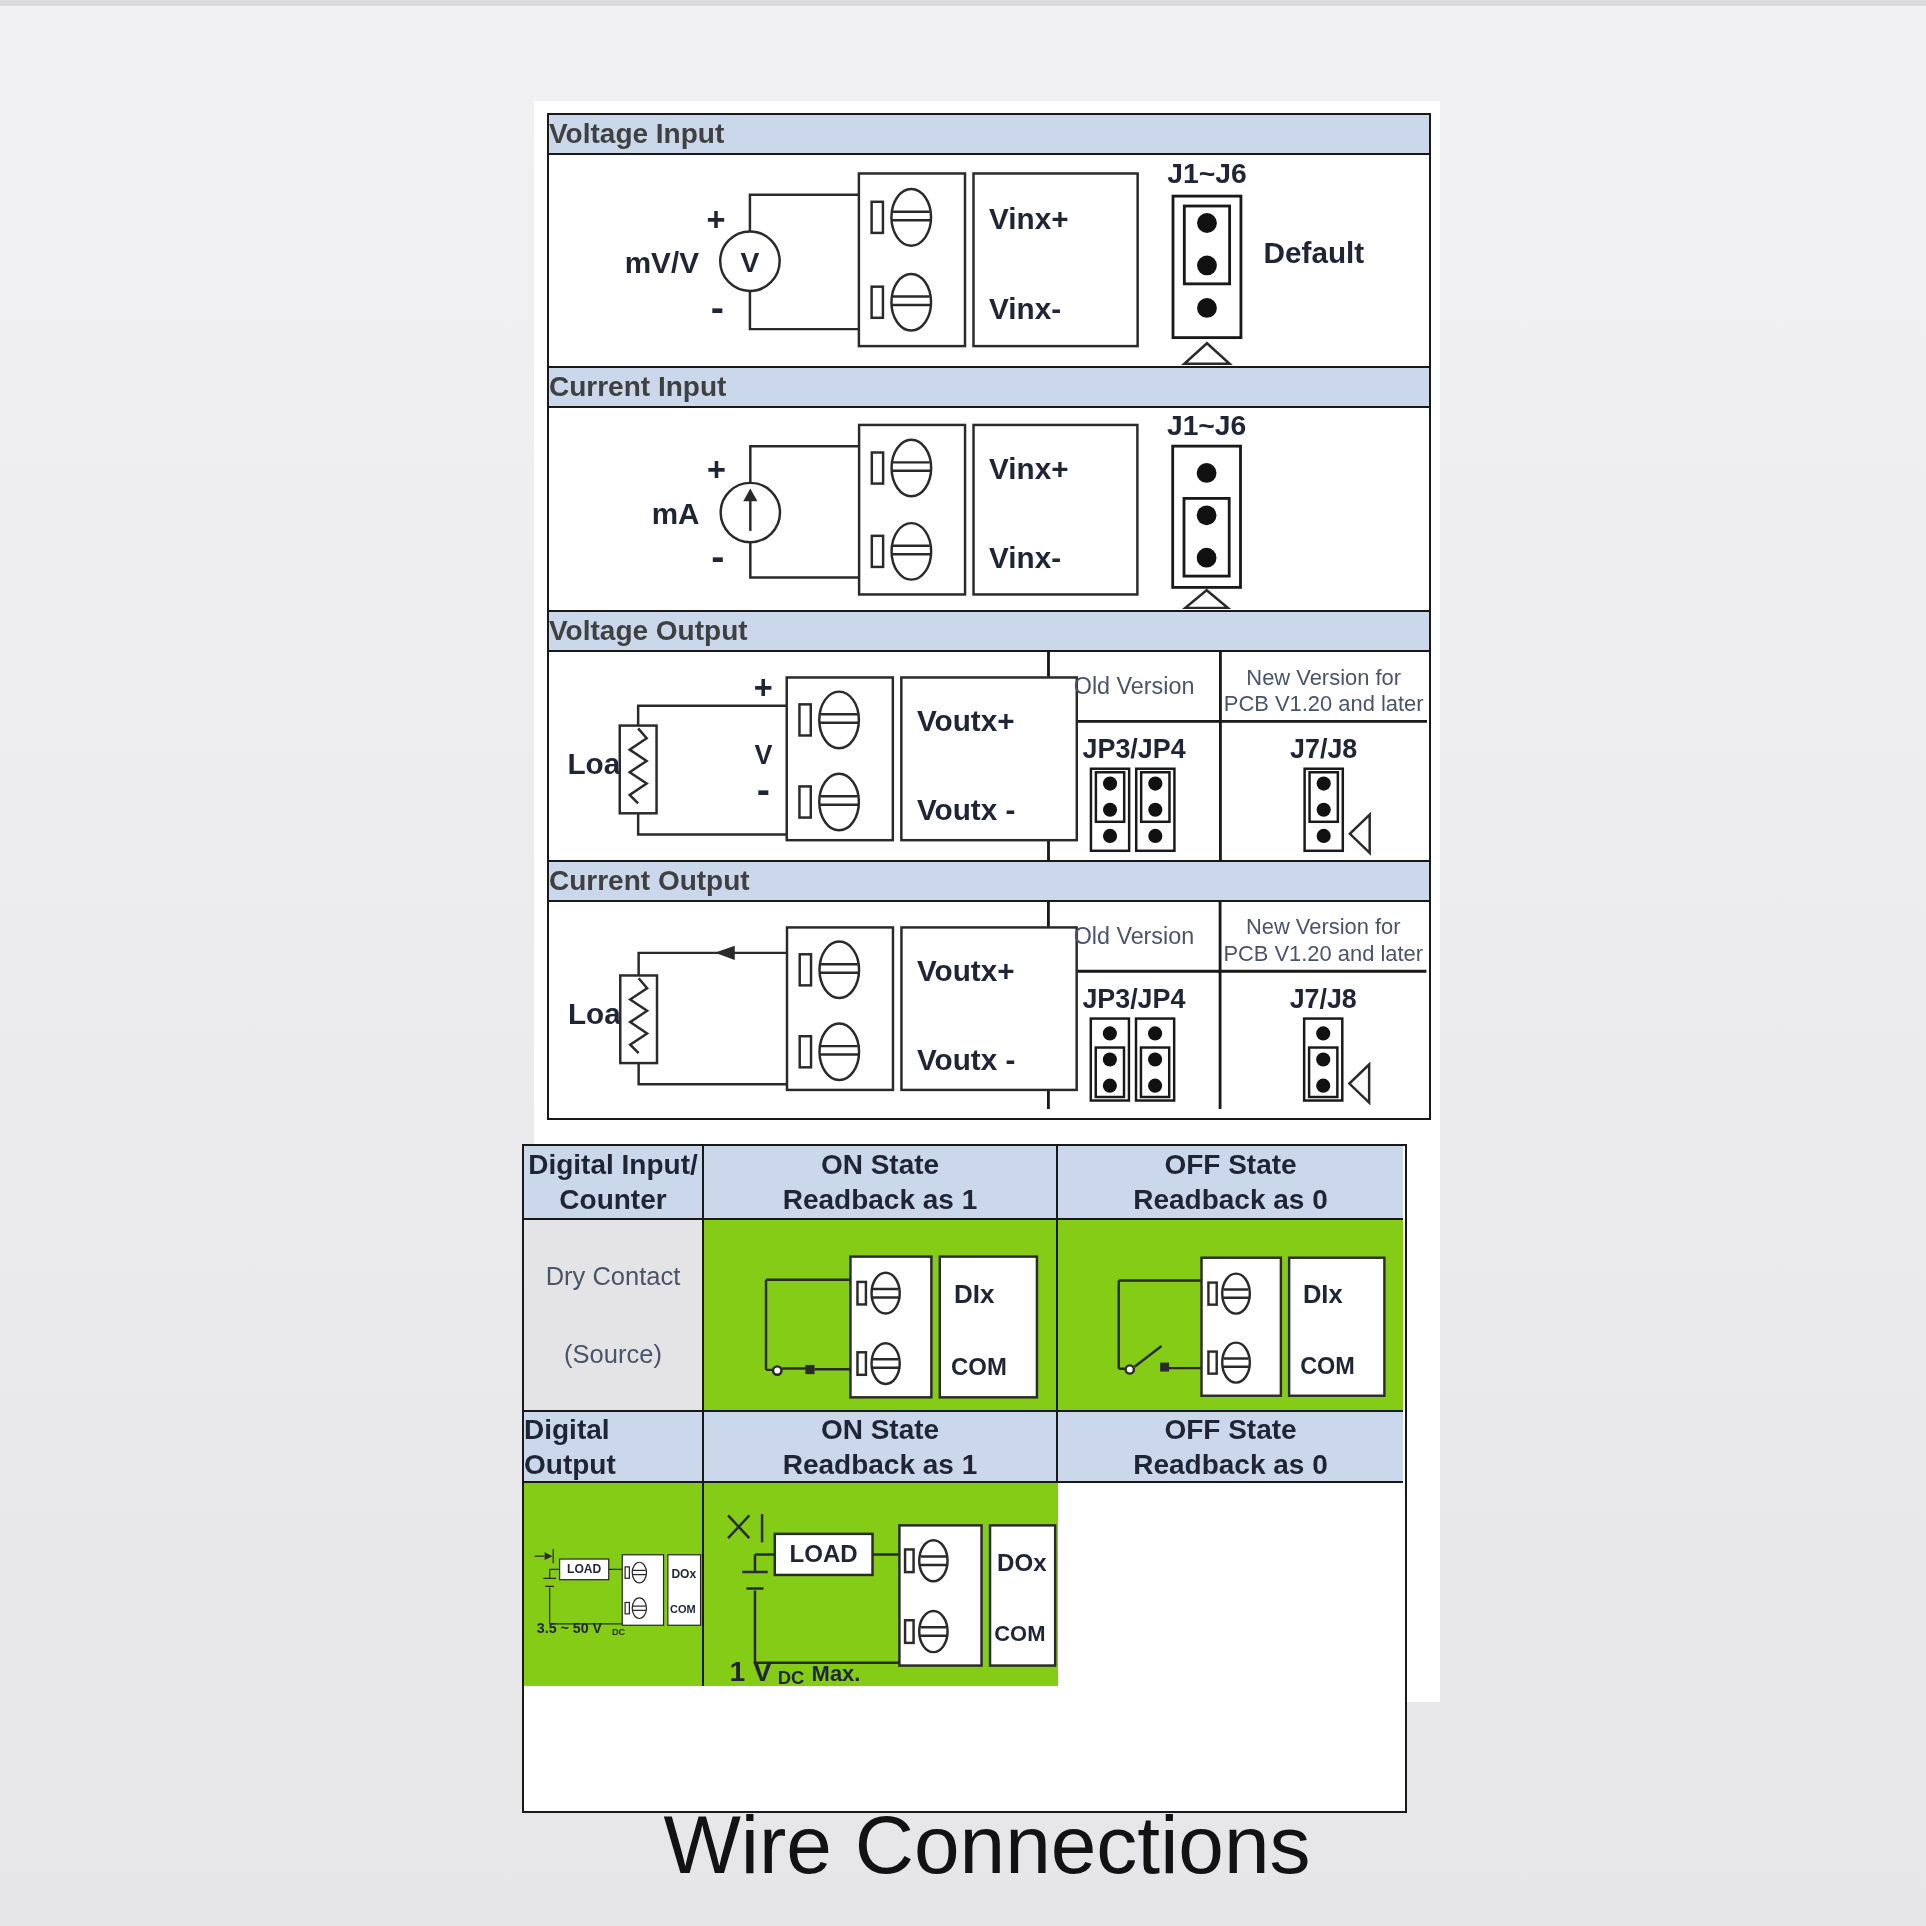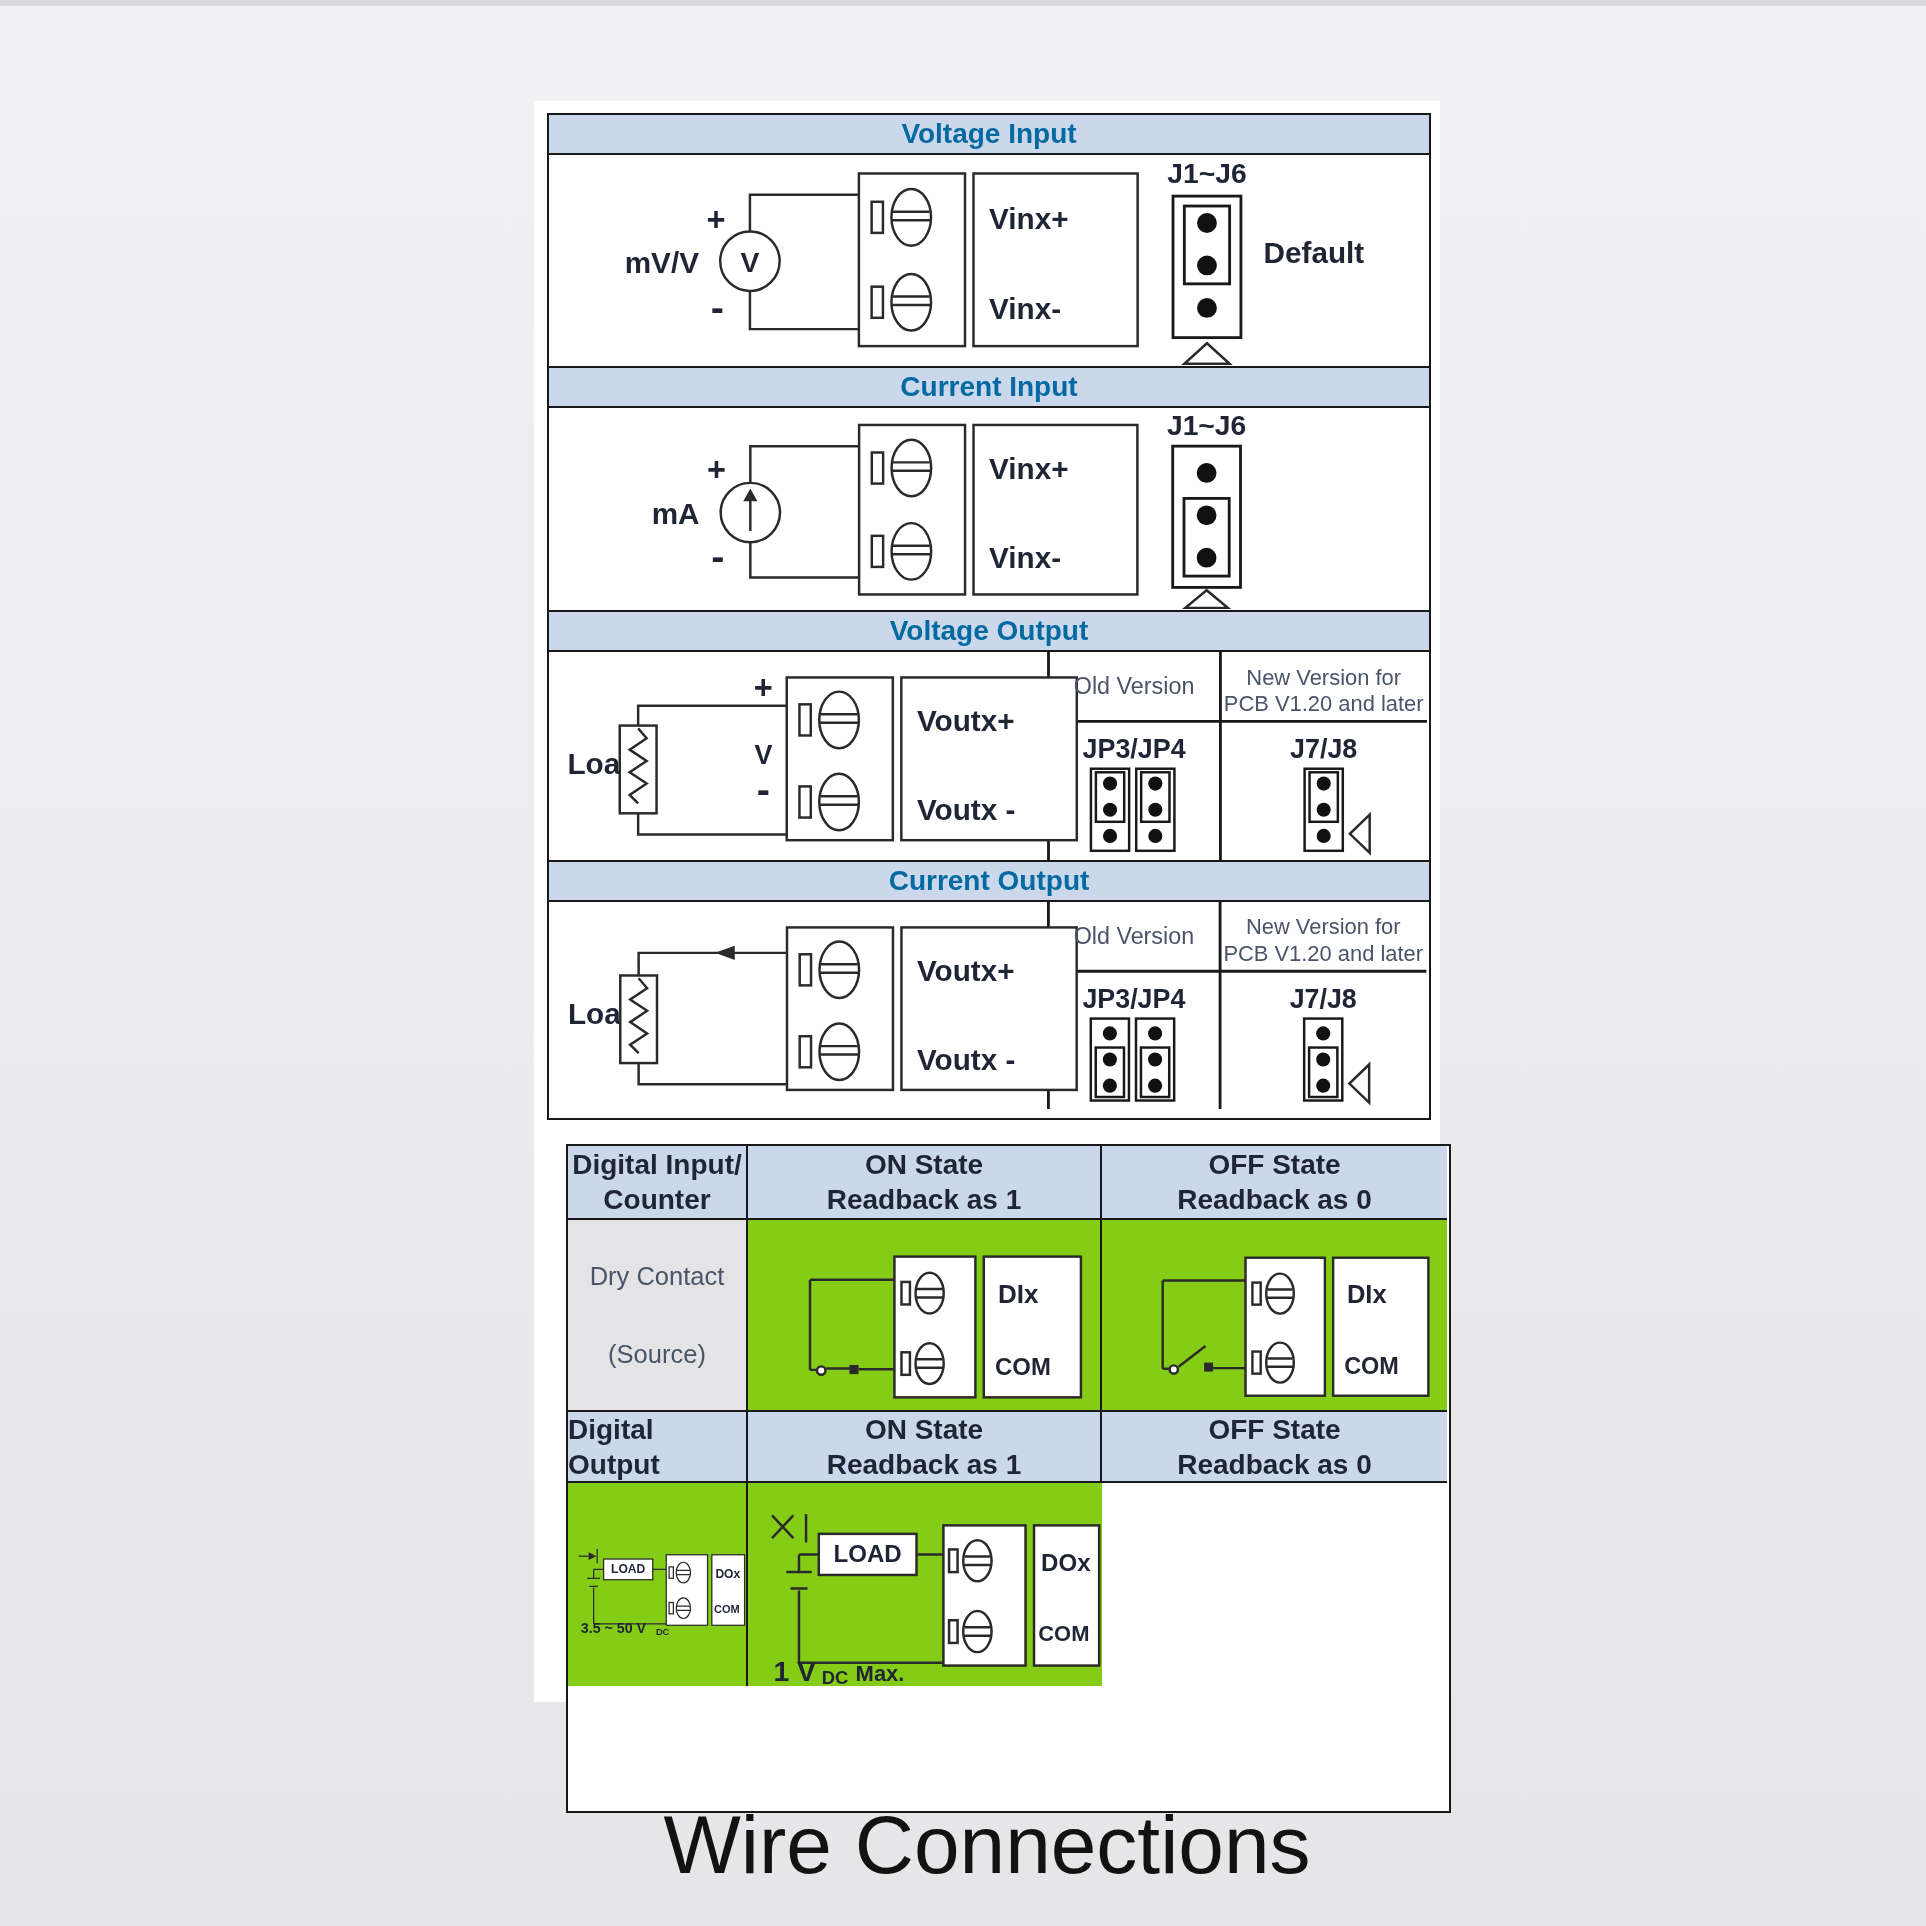--- a/index.html
+++ b/index.html
@@ -8,32 +8,32 @@
     background:linear-gradient(180deg,#f1f1f3 0%,#ececee 50%,#e6e6e9 100%);
     font-family:"Liberation Sans", sans-serif;
   }
   .topstrip{position:absolute;left:0;top:0;width:1926px;height:5.7px;background:#dadadc;}
   .panel{position:absolute;left:534px;top:101px;width:906px;height:1601px;background:#ffffff;}
   .tbl-top{
     position:absolute;left:547px;top:113px;width:884px;height:1007px;
     border:2.8px solid #191919;box-sizing:border-box;background:#fff;
   }
   .band{height:38px;line-height:38px;background:#cbd8ec;border-bottom:2.8px solid #191919;
-    text-align:center;font-size:28px;font-weight:bold;color:#0369a1;}
+    text-align:left;font-size:28px;font-weight:bold;color:#404040;}
   .band.mid{border-top:2.8px solid #191919;}
   .sect{display:block;}
   svg{display:block;}
   svg text{font-family:"Liberation Sans", sans-serif;}
   .bt{fill:#1f2535;font-weight:bold;}
   .mt{fill:#4a5468;}
   .wire{stroke:#2a2a2a;stroke-width:3.5;fill:none;}
   .box{stroke:#2a2a2a;stroke-width:3.5;fill:#fff;}
   .bd{stroke:#191919;stroke-width:4;fill:none;}
   .tbl-bot{
-    position:absolute;left:566px;top:1144px;width:885px;height:669px;
+    position:absolute;left:522px;top:1144px;width:885px;height:669px;
     border:2.8px solid #191919;box-sizing:border-box;background:#fff;
     display:grid;grid-template-columns:180px 354px 345px;grid-template-rows:74px 192px 71px 203px;
   }
   .cell{box-sizing:border-box;overflow:hidden;}
   .br{border-right:2.8px solid #191919;}
   .bb{border-bottom:2.8px solid #191919;}
   .hcell{background:#cbd8ec;color:#1f2535;font-weight:bold;font-size:28px;
     display:flex;flex-direction:column;align-items:center;justify-content:center;line-height:35px;}
   .gcell{background:#e4e4e6;color:#4a5468;font-size:25.5px;
     display:flex;flex-direction:column;align-items:center;justify-content:center;line-height:35px;gap:43px;}

